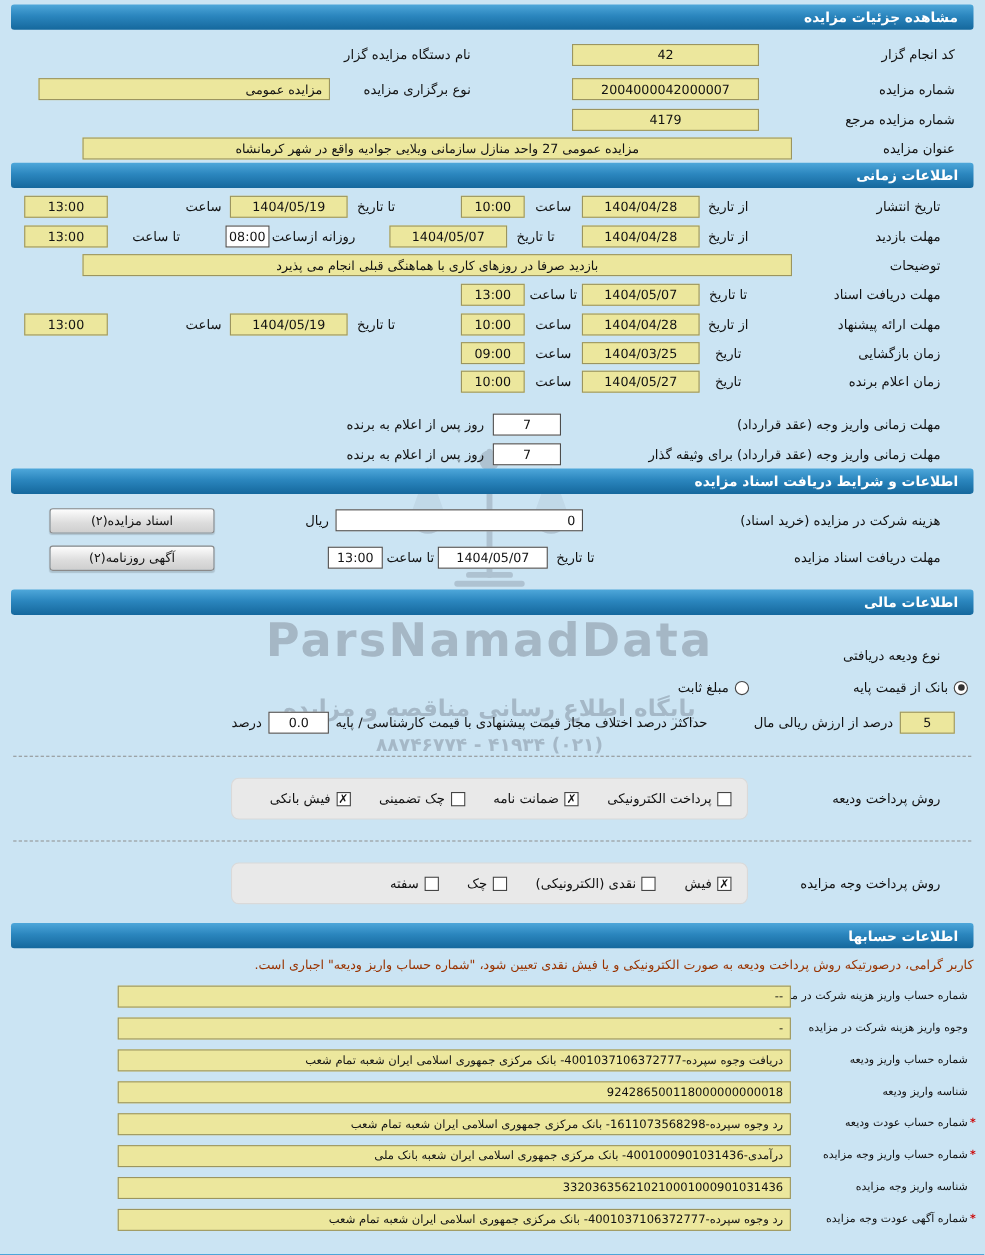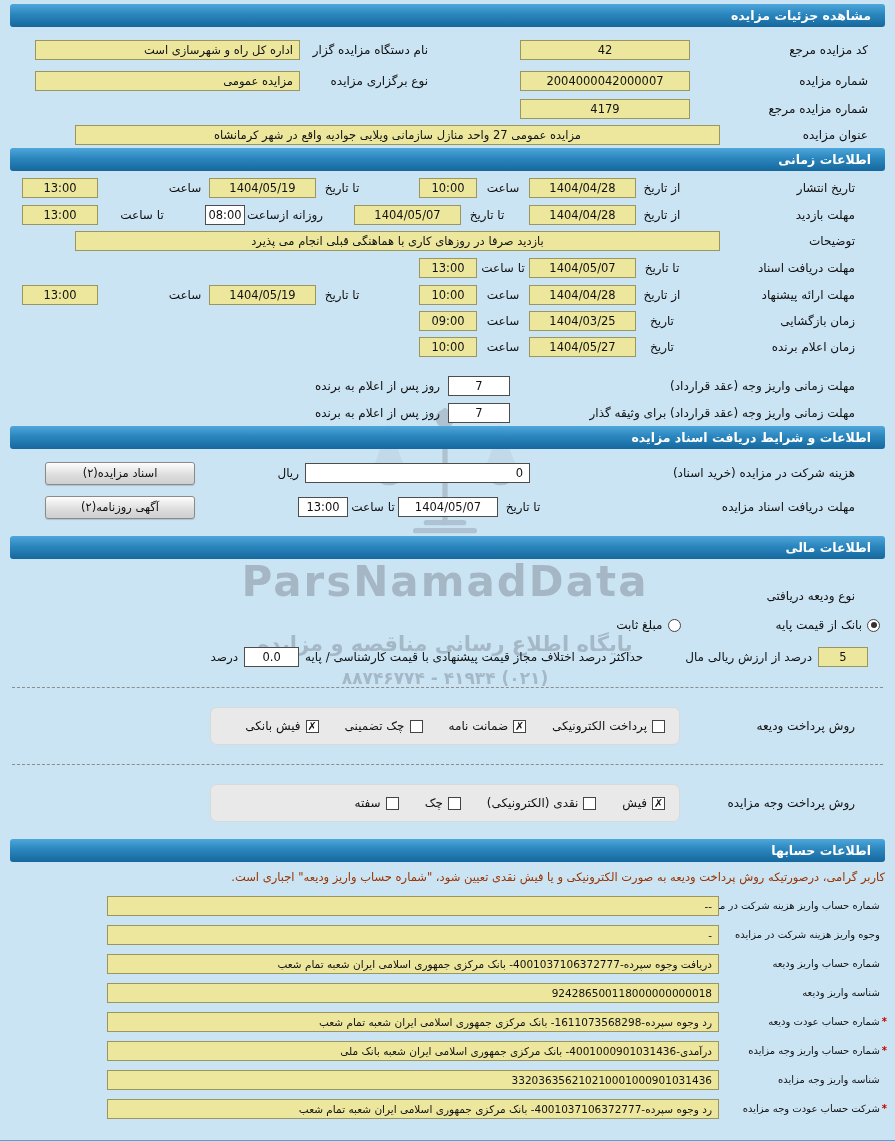--- a/index.html
+++ b/index.html
@@ -81,29 +81,26 @@
   </div>
 
   <div class="content">
 
     <div class="bar mt4">
       <span>مشاهده جزئیات مزایده</span>
     </div>
 
     <div class="gen">
       <div class="frow h31">
-        <div class="lbl" style="width:178px">کد مزایده مرجع</div>
+        <div class="lbl" style="width:178px">کد انجام گزار</div>
         <div class="yf tc" style="width:170px">
             <span>42</span>
           </div>
         <div class="sp" style="width:92px"></div>
         <div class="lbl" style="width:128px">نام دستگاه مزایده گزار</div>
-        <div class="yf" style="width:265px">
-            <span>اداره کل راه و شهرسازی است</span>
-          </div>
       </div>
       <div class="frow h31">
         <div class="lbl" style="width:178px">شماره مزایده</div>
         <div class="yf tc" style="width:170px">
             <span>2004000042000007</span>
           </div>
         <div class="sp" style="width:92px"></div>
         <div class="lbl" style="width:128px">نوع برگزاری مزایده</div>
         <div class="yf" style="width:265px">
             <span>مزایده عمومی</span>
@@ -407,21 +404,21 @@
             <span>درآمدی-4001000901031436- بانک مرکزی جمهوری اسلامی ایران شعبه بانک ملی</span>
           </div>
       </div>
       <div class="frow h29">
         <div class="lbl" style="width:168px"><span class="req" style="visibility: hidden;">*</span><span>شناسه واریز وجه مزایده</span></div>
         <div class="yf" style="width:612px">
             <span>332036356210210001000901031436</span>
           </div>
       </div>
       <div class="frow h29">
-        <div class="lbl" style="width:168px"><span class="req">*</span><span>شرکت حساب عودت وجه مزایده</span></div>
+        <div class="lbl" style="width:168px"><span class="req">*</span><span>شماره آگهی عودت وجه مزایده</span></div>
         <div class="yf" style="width:612px">
             <span>رد وجوه سپرده-4001037106372777- بانک مرکزی جمهوری اسلامی ایران شعبه تمام شعب</span>
           </div>
       </div>
     </div>
 
     <div class="footer">
       <span class="flink">چاپ</span>
       <span class="flink">بازگشت</span>
       <span class="flink">خروج</span>

